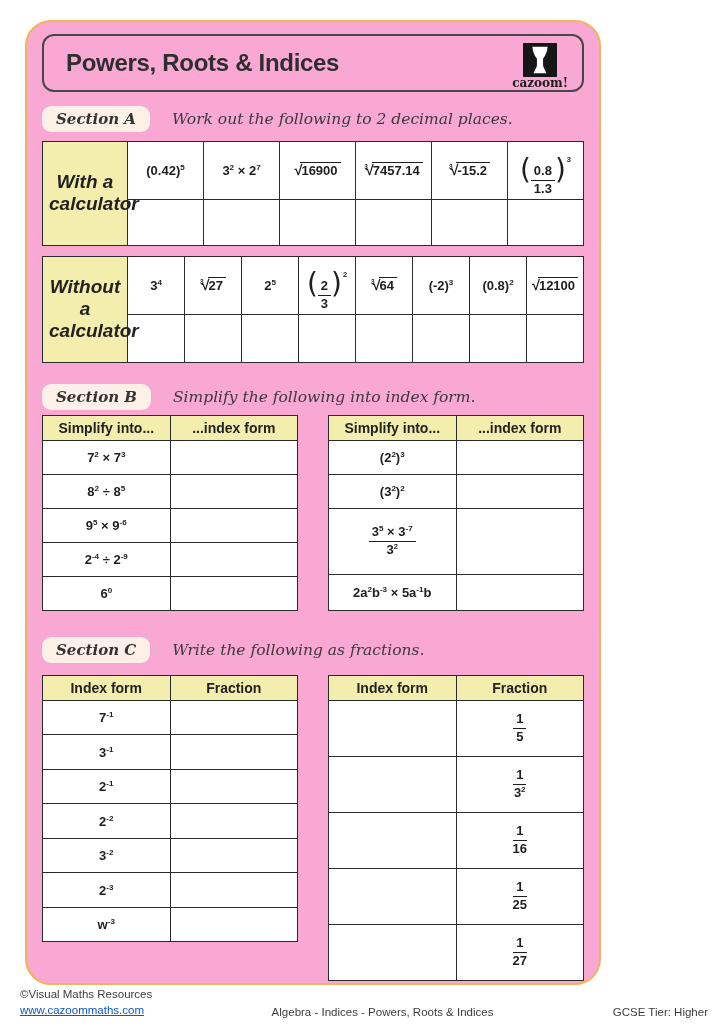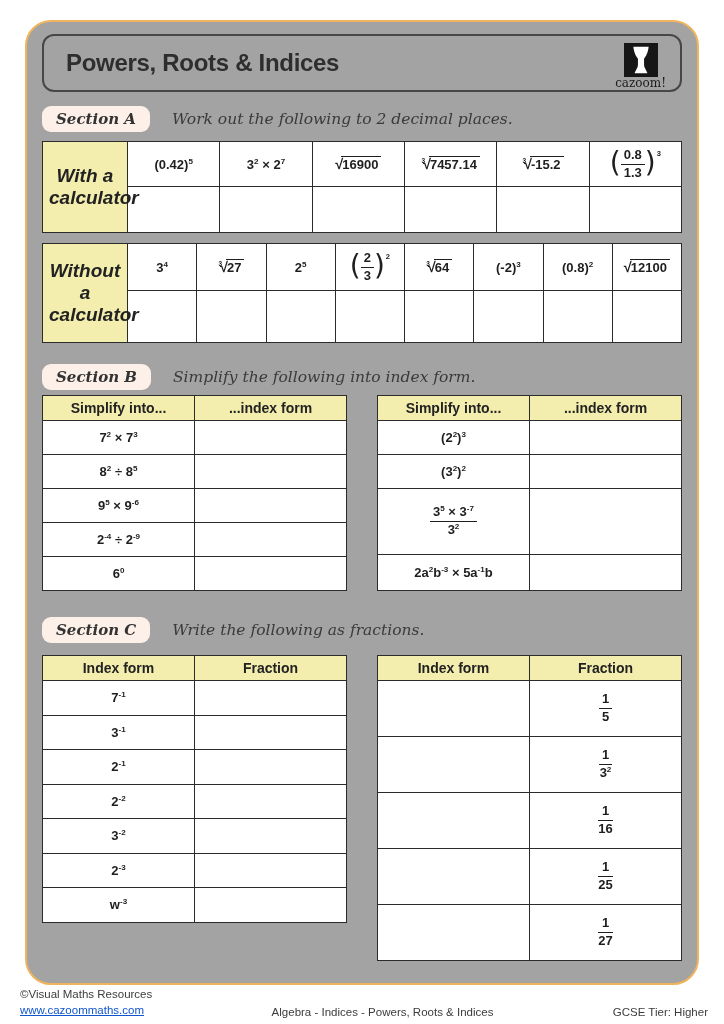--- a/index.html
+++ b/index.html
@@ -9,24 +9,24 @@
     font-family: "Liberation Sans", sans-serif;
     color: #2b2b2b;
     position: relative;
     overflow: hidden;
   }
 
   
   .frame {
     position: absolute;
     left: 25px; top: 20px;
-    width: 674px; height: 965px;
+    width: 576px; height: 965px;
     border: 2px solid #f0b45c;
     border-radius: 26px;
-    background: #a3a3a3;
+    background: #f9a8d4;
     padding: 0 15px;
   }
 
   
   .title-box {
     margin-top: 12px;
     height: 58px;
     border: 2px solid #474747;
     border-radius: 12px;
     display: flex;
@@ -37,21 +37,21 @@
   .page-title {
     font-size: 24px;
     font-weight: 800;
     letter-spacing: -0.3px;
     color: #2e2e2e;
   }
   .logo { display: flex; flex-direction: column; align-items: center; margin-top: 6px; }
   .logo svg { width: 34px; height: 34px; display: block; }
   .logo-text {
     font-family: "DejaVu Serif", serif;
-    font-weight: 400;
+    font-weight: 700;
     font-size: 12px;
     color: #1c1c1c;
     margin-top: -1px;
   }
 
   
   .section-head { display: flex; align-items: center; gap: 22px; }
   .sh-a { margin-top: 14px; }
   .sh-b { margin-top: 21px; }
   .sh-c { margin-top: 26px; }
@@ -131,21 +131,21 @@
     display: inline-block;
     border-top: 1.8px solid #1e1e1e;
     line-height: 1.05;
     padding: 1px 3px 0 1px;
     margin-left: -2px;
   }
   .frac { display: inline-block; vertical-align: middle; line-height: 1.15; }
   .fnum { display: block; border-bottom: 1.6px solid #1e1e1e; padding: 0 3px 1px; }
   .fden { display: block; padding-top: 1px; }
   .bigp { font-family: "DejaVu Sans", sans-serif; font-size: 2.15em; font-weight: 400; vertical-align: middle; line-height: 0; position: relative; top: -0.03em; }
-  .pmid { display: inline-block; vertical-align: middle; }
+  .pmid { display: inline-block; vertical-align: middle; margin-top: 20px; }
 
   
   .footer {
     position: absolute;
     left: 20px; right: 16px; top: 987px;
     display: flex;
     justify-content: space-between;
     align-items: flex-end;
     font-size: 11.5px;
     color: #3c3c3c;

